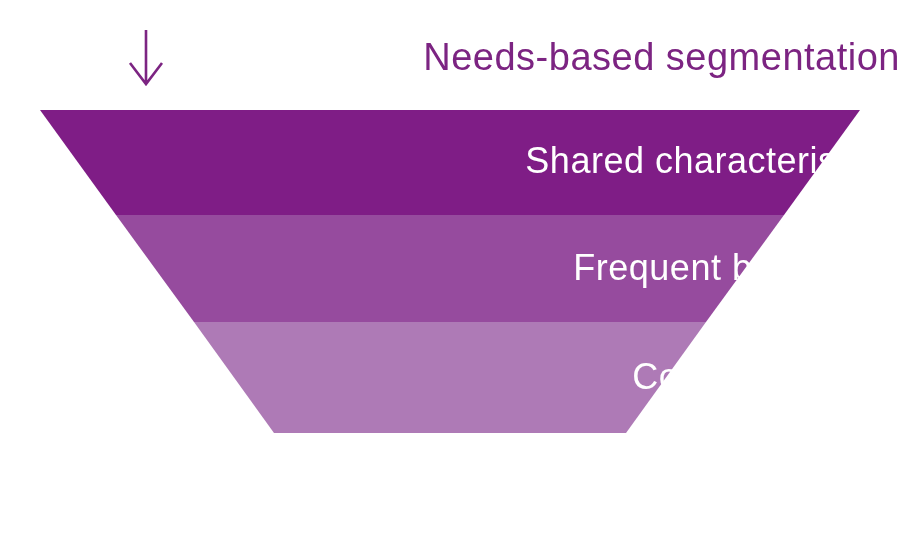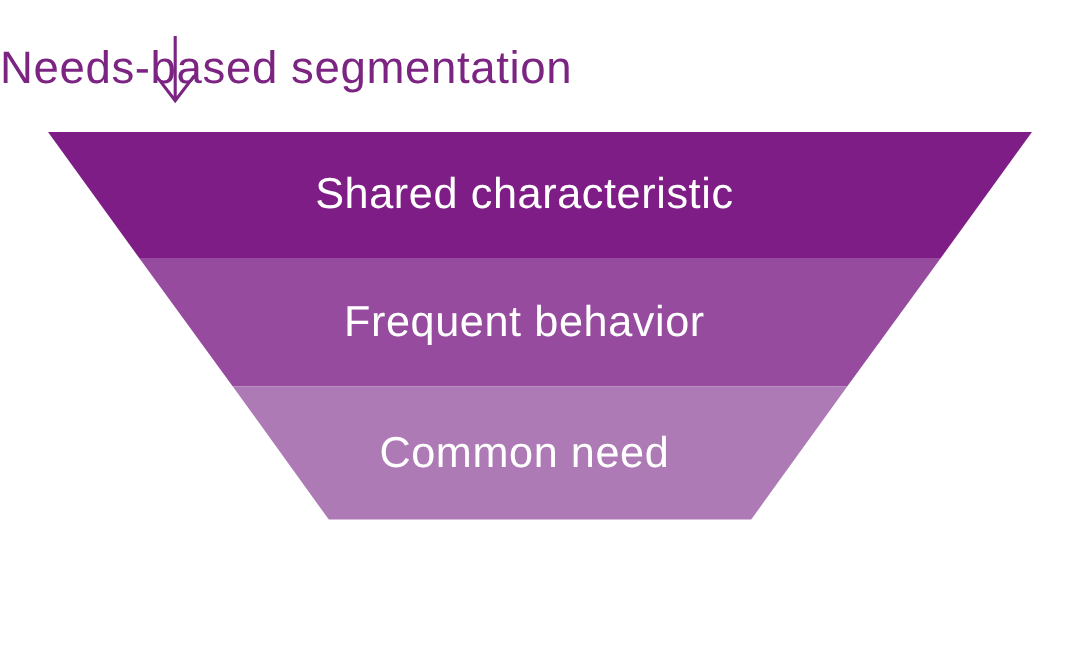--- a/index.html
+++ b/index.html
@@ -28,39 +28,39 @@
     top: 1px;
     width: 38px;
     height: 58px;
   }
   .header-title {
     position: absolute;
     left: 0;
     top: 0;
     width: 900px;
     line-height: 58px;
-    text-align: left;
+    text-align: right;
     font-size: 38px;
     font-weight: 300;
     color: #7C2482;
     letter-spacing: 0.5px;
   }
   .funnel-svg {
     position: absolute;
     left: 0;
     top: 0;
     width: 900px;
     height: 550px;
   }
   .tier-label {
     position: absolute;
     left: 0;
     width: 874px;
     line-height: 50px;
-    text-align: center;
+    text-align: right;
     font-size: 36px;
     font-weight: 300;
     color: #ffffff;
     letter-spacing: 0.5px;
   }
   .tier-label-1 { top: 136px; }
   .tier-label-2 { top: 243px; }
   .tier-label-3 { top: 352px; }
   .footer-label {
     position: absolute;

